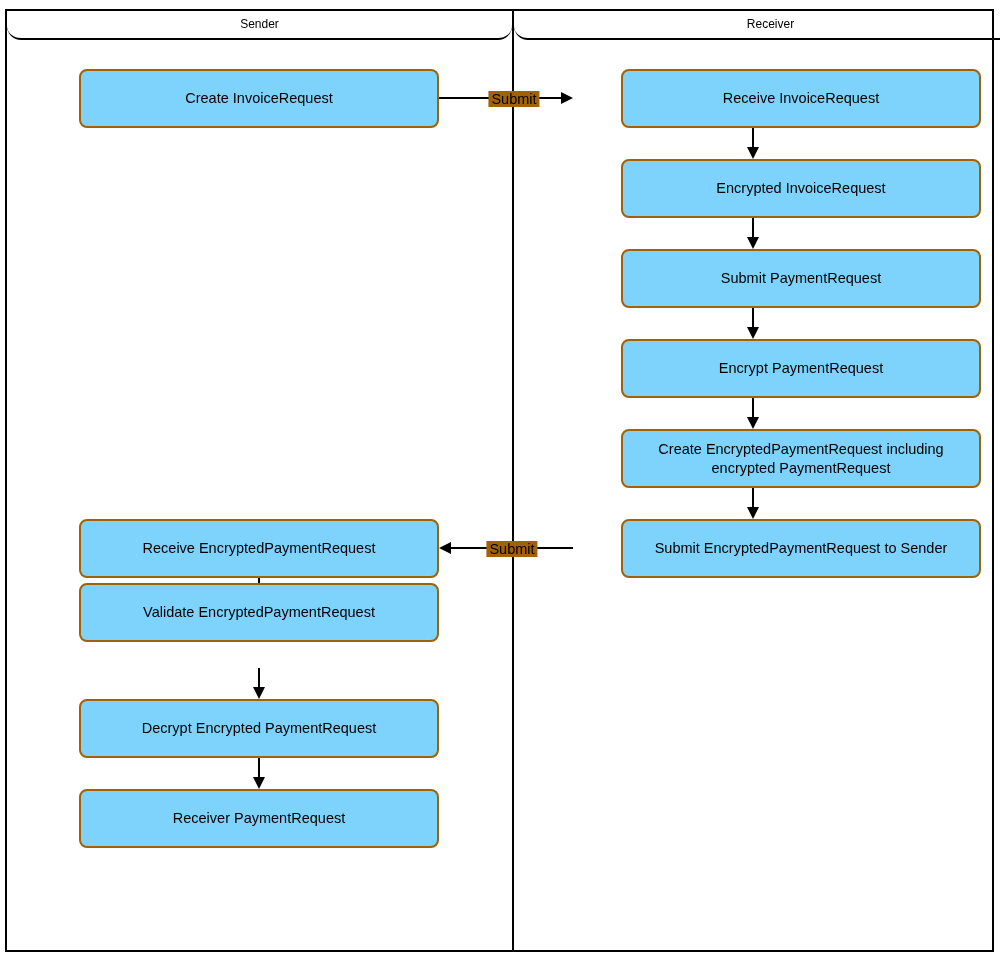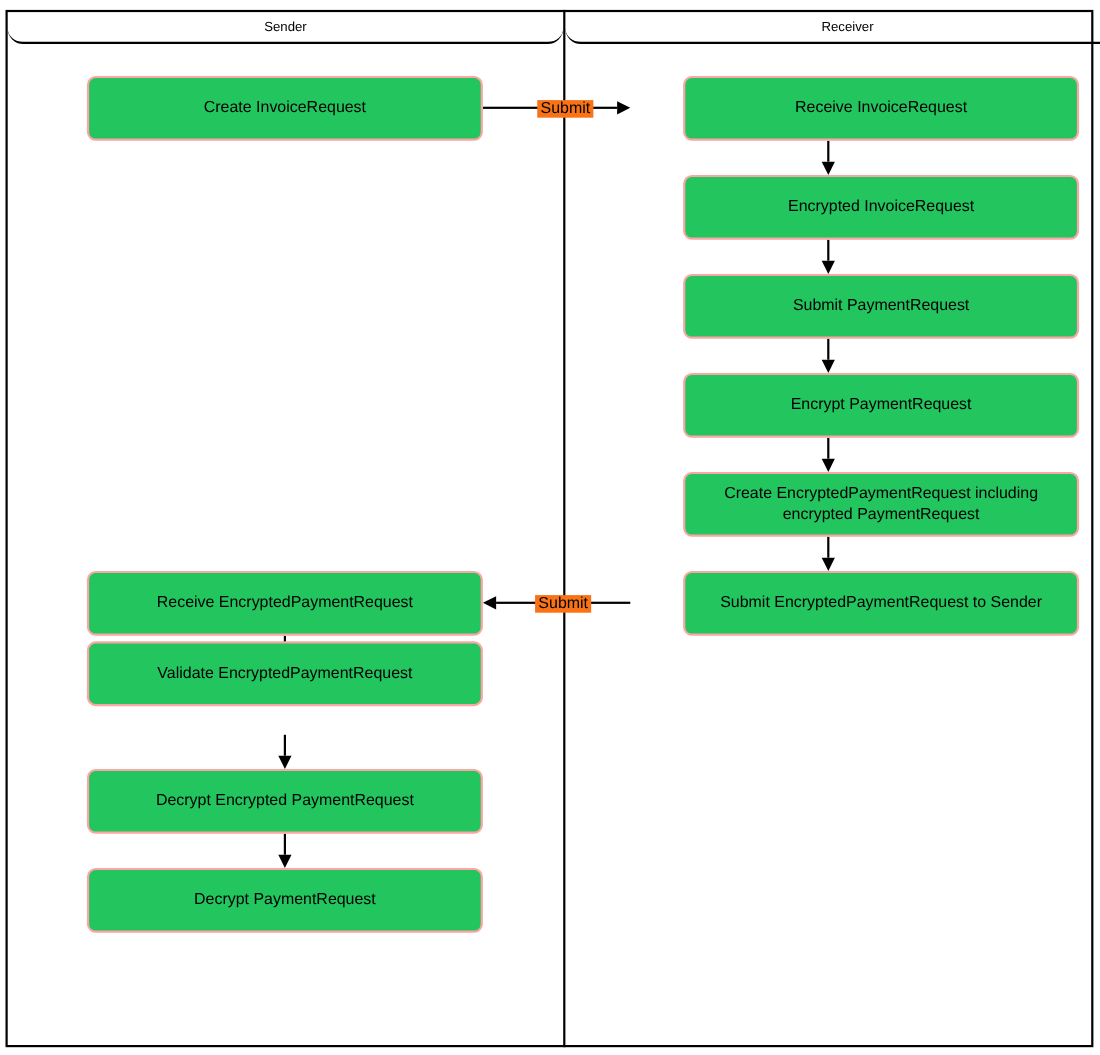--- a/index.html
+++ b/index.html
@@ -48,23 +48,23 @@
     z-index: 2;
     border-radius: 14px;
   }
   .header-sender { left: 7px; width: 505px; }
   .header-receiver { left: 514px; width: 513px; }
 
   .node {
     position: absolute;
     width: 360px;
     height: 59px;
-    border: 2px solid #fca5a5;
+    border: 2px solid #a16207;
     border-radius: 8px;
-    background: #22c55e;
+    background: #7dd3fc;
     box-sizing: border-box;
     display: flex;
     align-items: center;
     justify-content: center;
     text-align: center;
     font-size: 14.5px;
     line-height: 19px;
     padding: 2px 14px;
     z-index: 4;
   }
@@ -102,21 +102,21 @@
   }
   .head-left {
     width: 0; height: 0;
     border-top: 6px solid transparent;
     border-bottom: 6px solid transparent;
     border-right: 12px solid #000000;
   }
   .edge-label {
     position: absolute;
     transform: translate(-50%, -50%);
-    background: #f97316;
+    background: #a16207;
     font-size: 14.5px;
     padding: 0 3px;
     z-index: 5;
     white-space: nowrap;
     text-align: right;
   }
 </style>
 </head>
 <body>
 
@@ -138,21 +138,21 @@
   <div class="node lane-sender-x" style="top:519px">
     <span>Receive EncryptedPaymentRequest</span>
   </div>
   <div class="node lane-sender-x" style="top:583px">
     <span>Validate EncryptedPaymentRequest</span>
   </div>
   <div class="node lane-sender-x" style="top:699px">
     <span>Decrypt Encrypted PaymentRequest</span>
   </div>
   <div class="node lane-sender-x" style="top:789px">
-    <span>Decrypt PaymentRequest</span>
+    <span>Receiver PaymentRequest</span>
   </div>
 
   <div class="node lane-receiver-x" style="top:69px">
     <span>Receive InvoiceRequest</span>
   </div>
   <div class="node lane-receiver-x" style="top:159px">
     <span>Encrypted InvoiceRequest</span>
   </div>
   <div class="node lane-receiver-x" style="top:249px">
     <span>Submit PaymentRequest</span>

